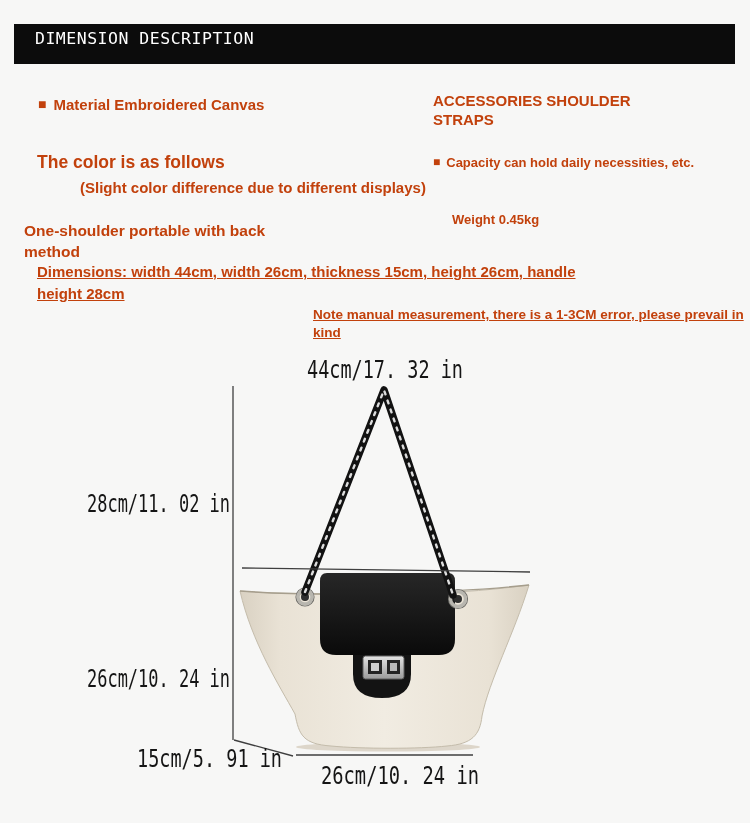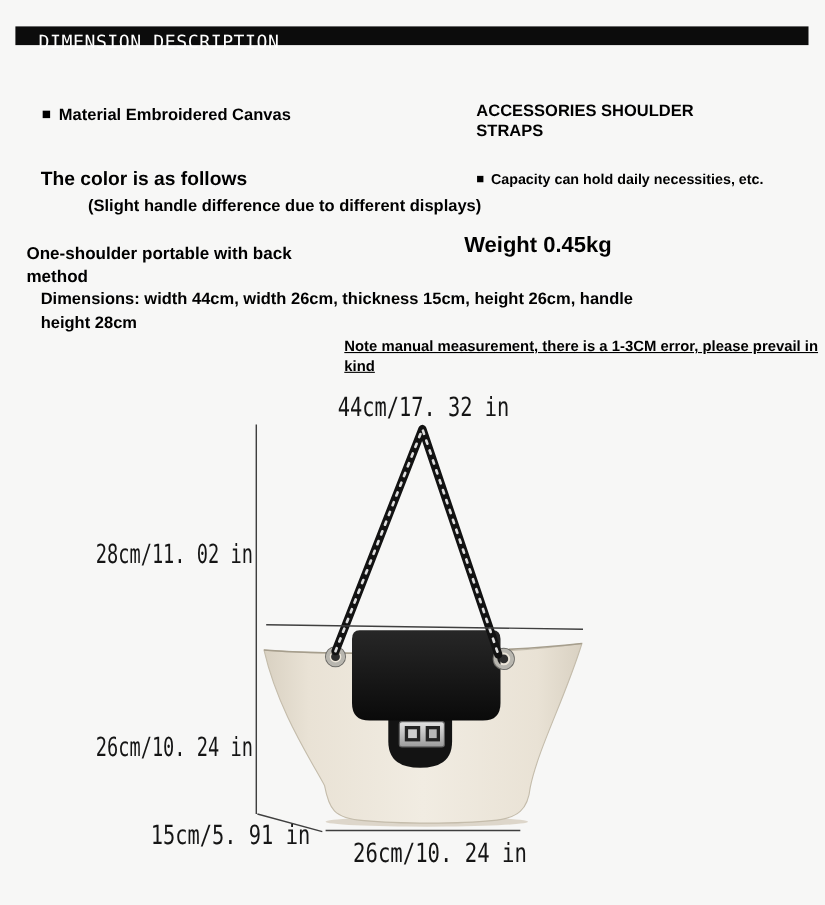--- a/index.html
+++ b/index.html
@@ -4,39 +4,39 @@
 <style>
   html,body{margin:0;padding:0;}
   body{
     width:750px;height:823px;position:relative;overflow:hidden;
     background:#f7f7f6;
     font-family:"Liberation Sans",sans-serif;
     color:#111;
   }
   .abs{position:absolute;}
   .header-bar{
-    left:14px;top:24px;width:721px;height:17px;
+    left:14px;top:24px;width:721px;height:40px;
     background:#0c0c0c;color:#fff;
     font-family:"DejaVu Sans Mono",monospace;
     font-size:16.5px;line-height:29px;
     padding-left:21px;box-sizing:border-box;
     letter-spacing:.5px;white-space:nowrap;
   }
-  .tb{font-weight:bold;color:#000000;}
+  .tb{font-weight:bold;color:#c2410c;}
   .bullet{display:inline-block;margin-right:7px;transform:translateY(-1px);}
   .material{left:38px;top:96px;font-size:15px;}
   .material .bullet{font-size:14px;}
   .accessories{left:433px;top:92px;width:212px;font-size:15px;line-height:1.25;}
   .color-title{left:37px;top:152px;font-size:17.5px;text-align:right;}
   .color-note{left:80px;top:179px;font-size:15px;}
   .capacity{left:433px;top:155px;font-size:13px;}
   .capacity .bullet{font-size:12px;margin-right:6px;}
   .carry-method{left:24px;top:201px;width:272px;font-size:15.5px;line-height:1.35;margin-top:20px;}
-  .weight{left:422px;top:212px;font-size:20px;text-align:right;}
-  .dimensions{left:37px;top:261px;width:556px;font-size:15px;line-height:1.45;}
+  .weight{left:452px;top:212px;font-size:13px;text-align:right;}
+  .dimensions{left:37px;top:261px;width:556px;font-size:15px;line-height:1.45;text-decoration:underline;}
   .note{left:313px;top:306px;width:432px;font-size:13.5px;line-height:1.3;text-decoration:underline;}
   svg.diagram{left:0;top:0;}
   .dim-label{
     font-family:"DejaVu Sans Mono",monospace;
     font-size:24px;fill:#151515;
   }
 </style>
 </head>
 <body>
 
@@ -47,21 +47,21 @@
   </div>
 
   <div class="abs tb material">
     <span class="bullet">■</span><span>Material Embroidered Canvas</span>
   </div>
 
   <div class="abs tb accessories">ACCESSORIES SHOULDER STRAPS</div>
 
   <div class="abs tb color-title">The color is as follows</div>
 
-  <div class="abs tb color-note">(Slight handle difference due to different displays)</div>
+  <div class="abs tb color-note">(Slight color difference due to different displays)</div>
 
   <div class="abs tb capacity">
     <span class="bullet">■</span><span>Capacity can hold daily necessities, etc.</span>
   </div>
 
   <div class="abs tb carry-method">One-shoulder portable with back method</div>
 
   <div class="abs tb weight">Weight 0.45kg</div>
 
   <div class="abs tb dimensions">Dimensions: width 44cm, width 26cm, thickness 15cm, height 26cm, handle height 28cm</div>

